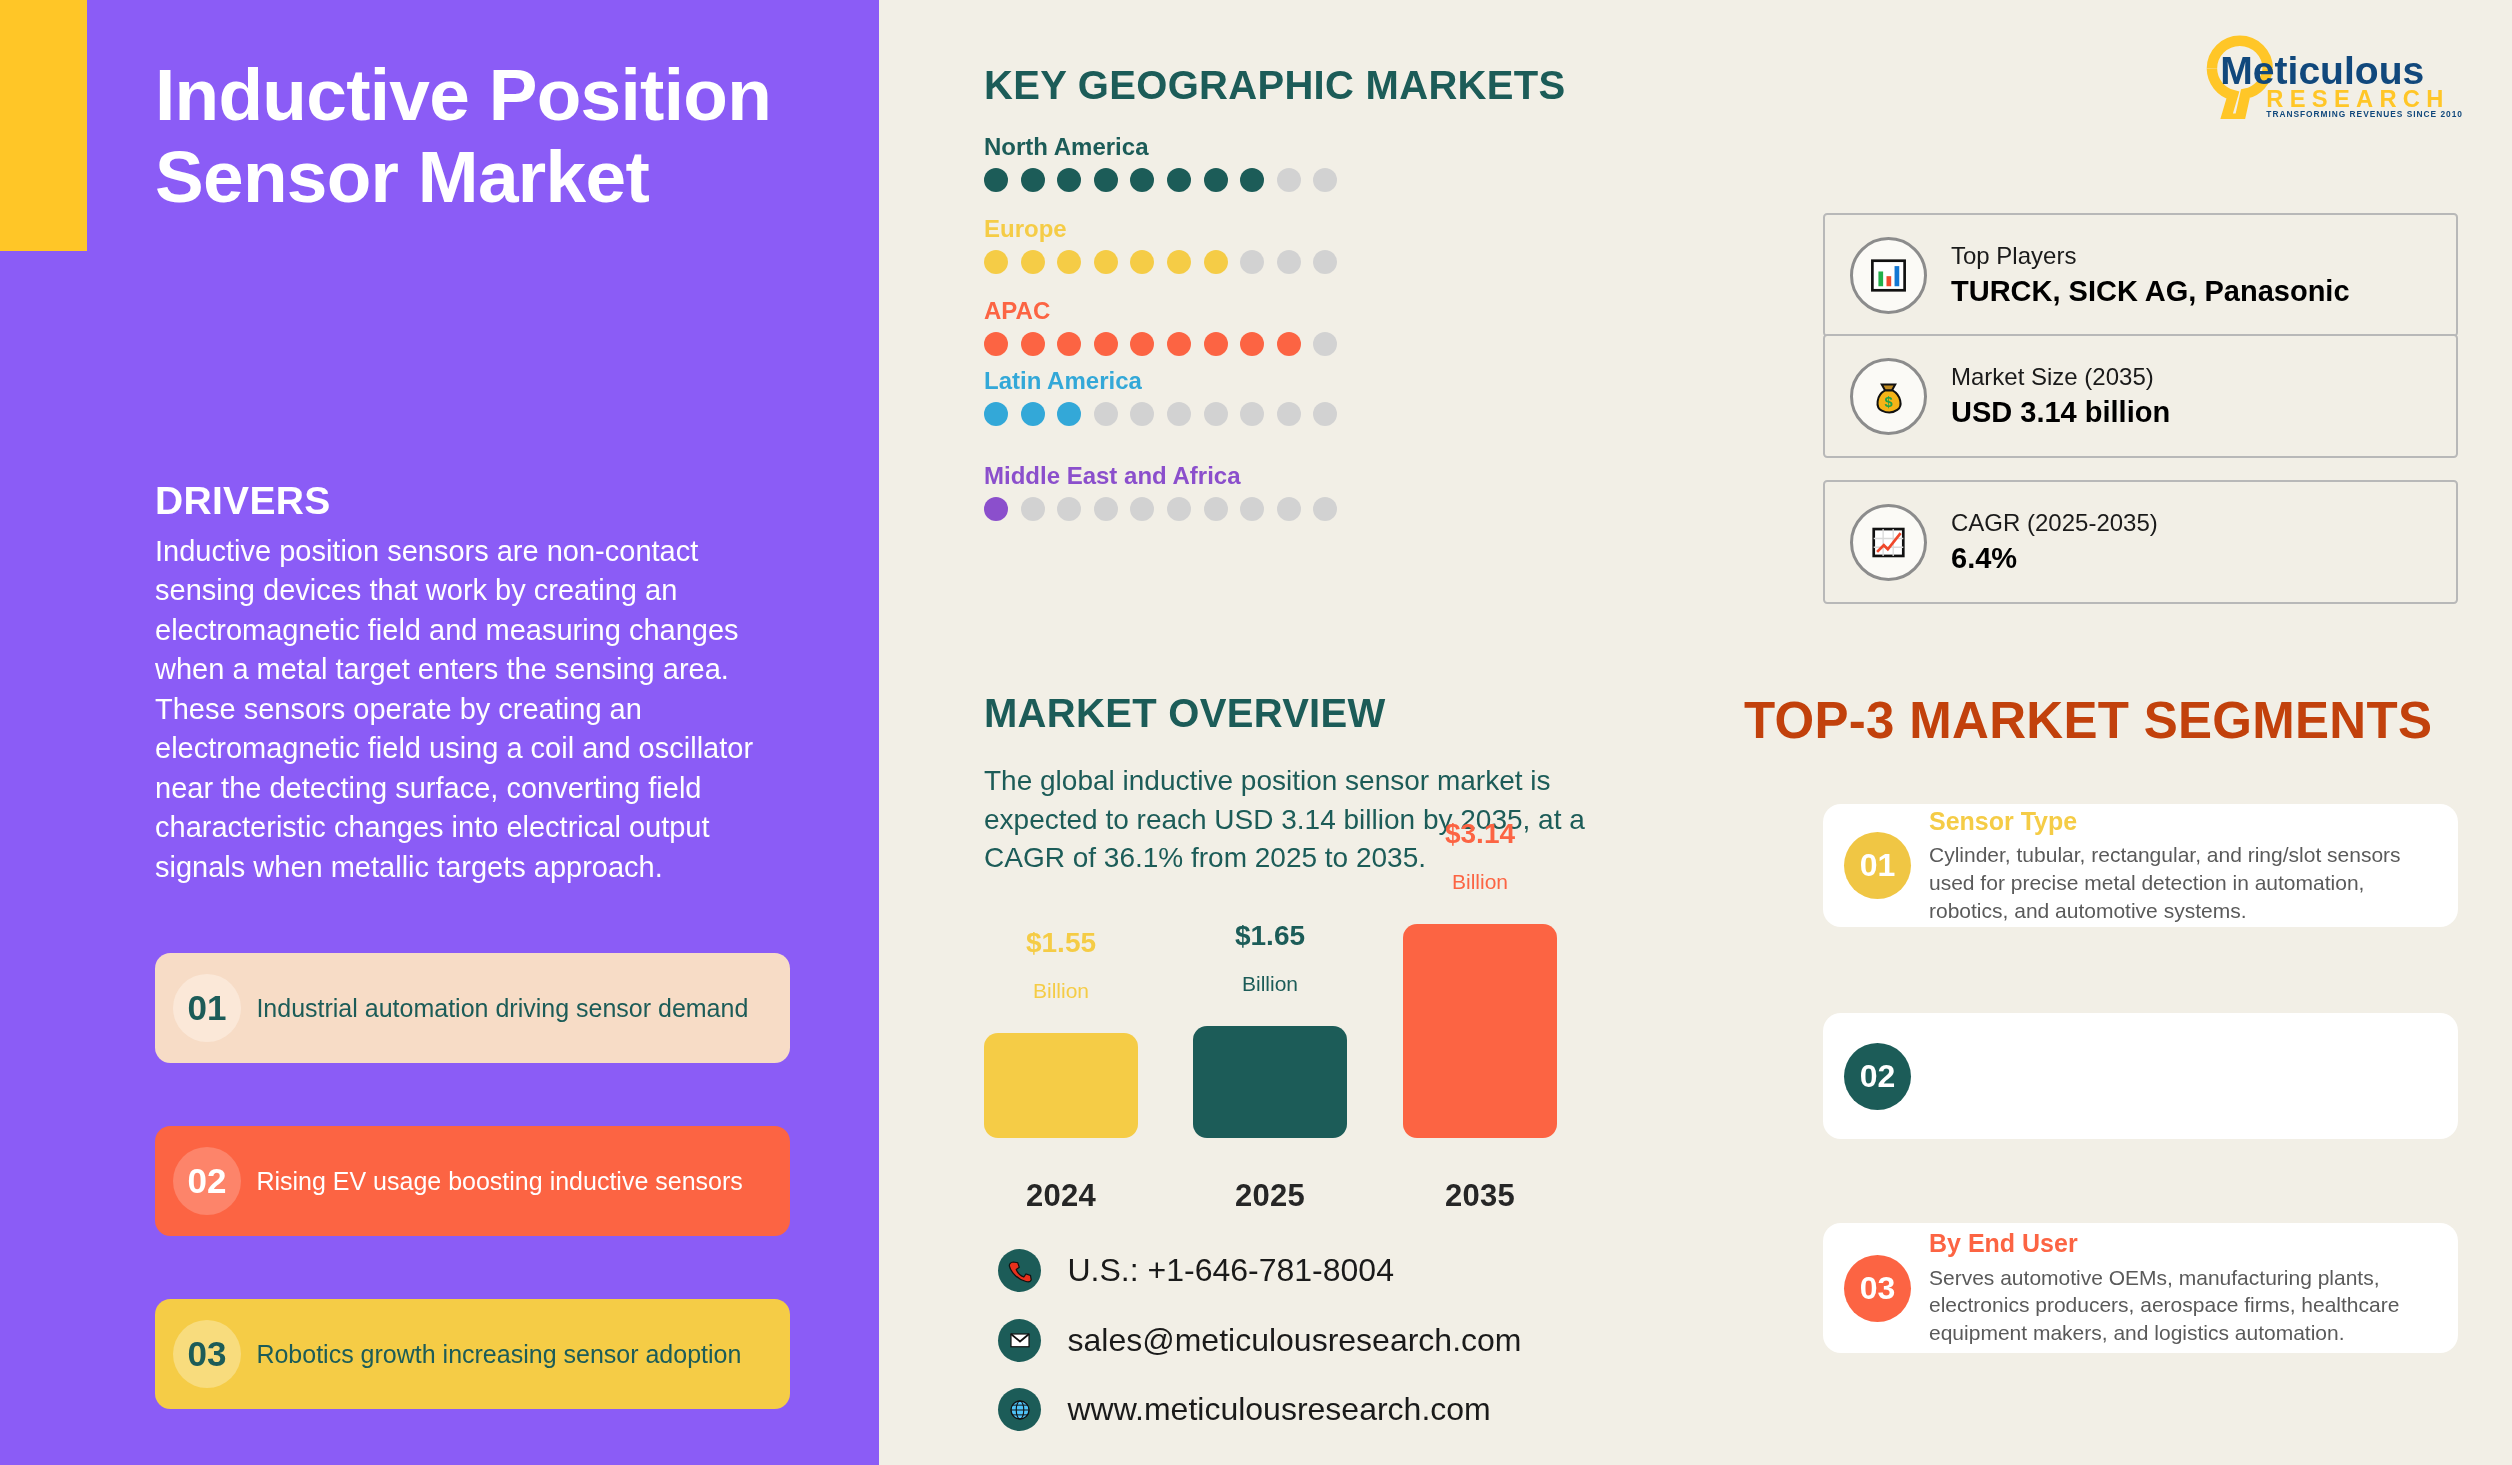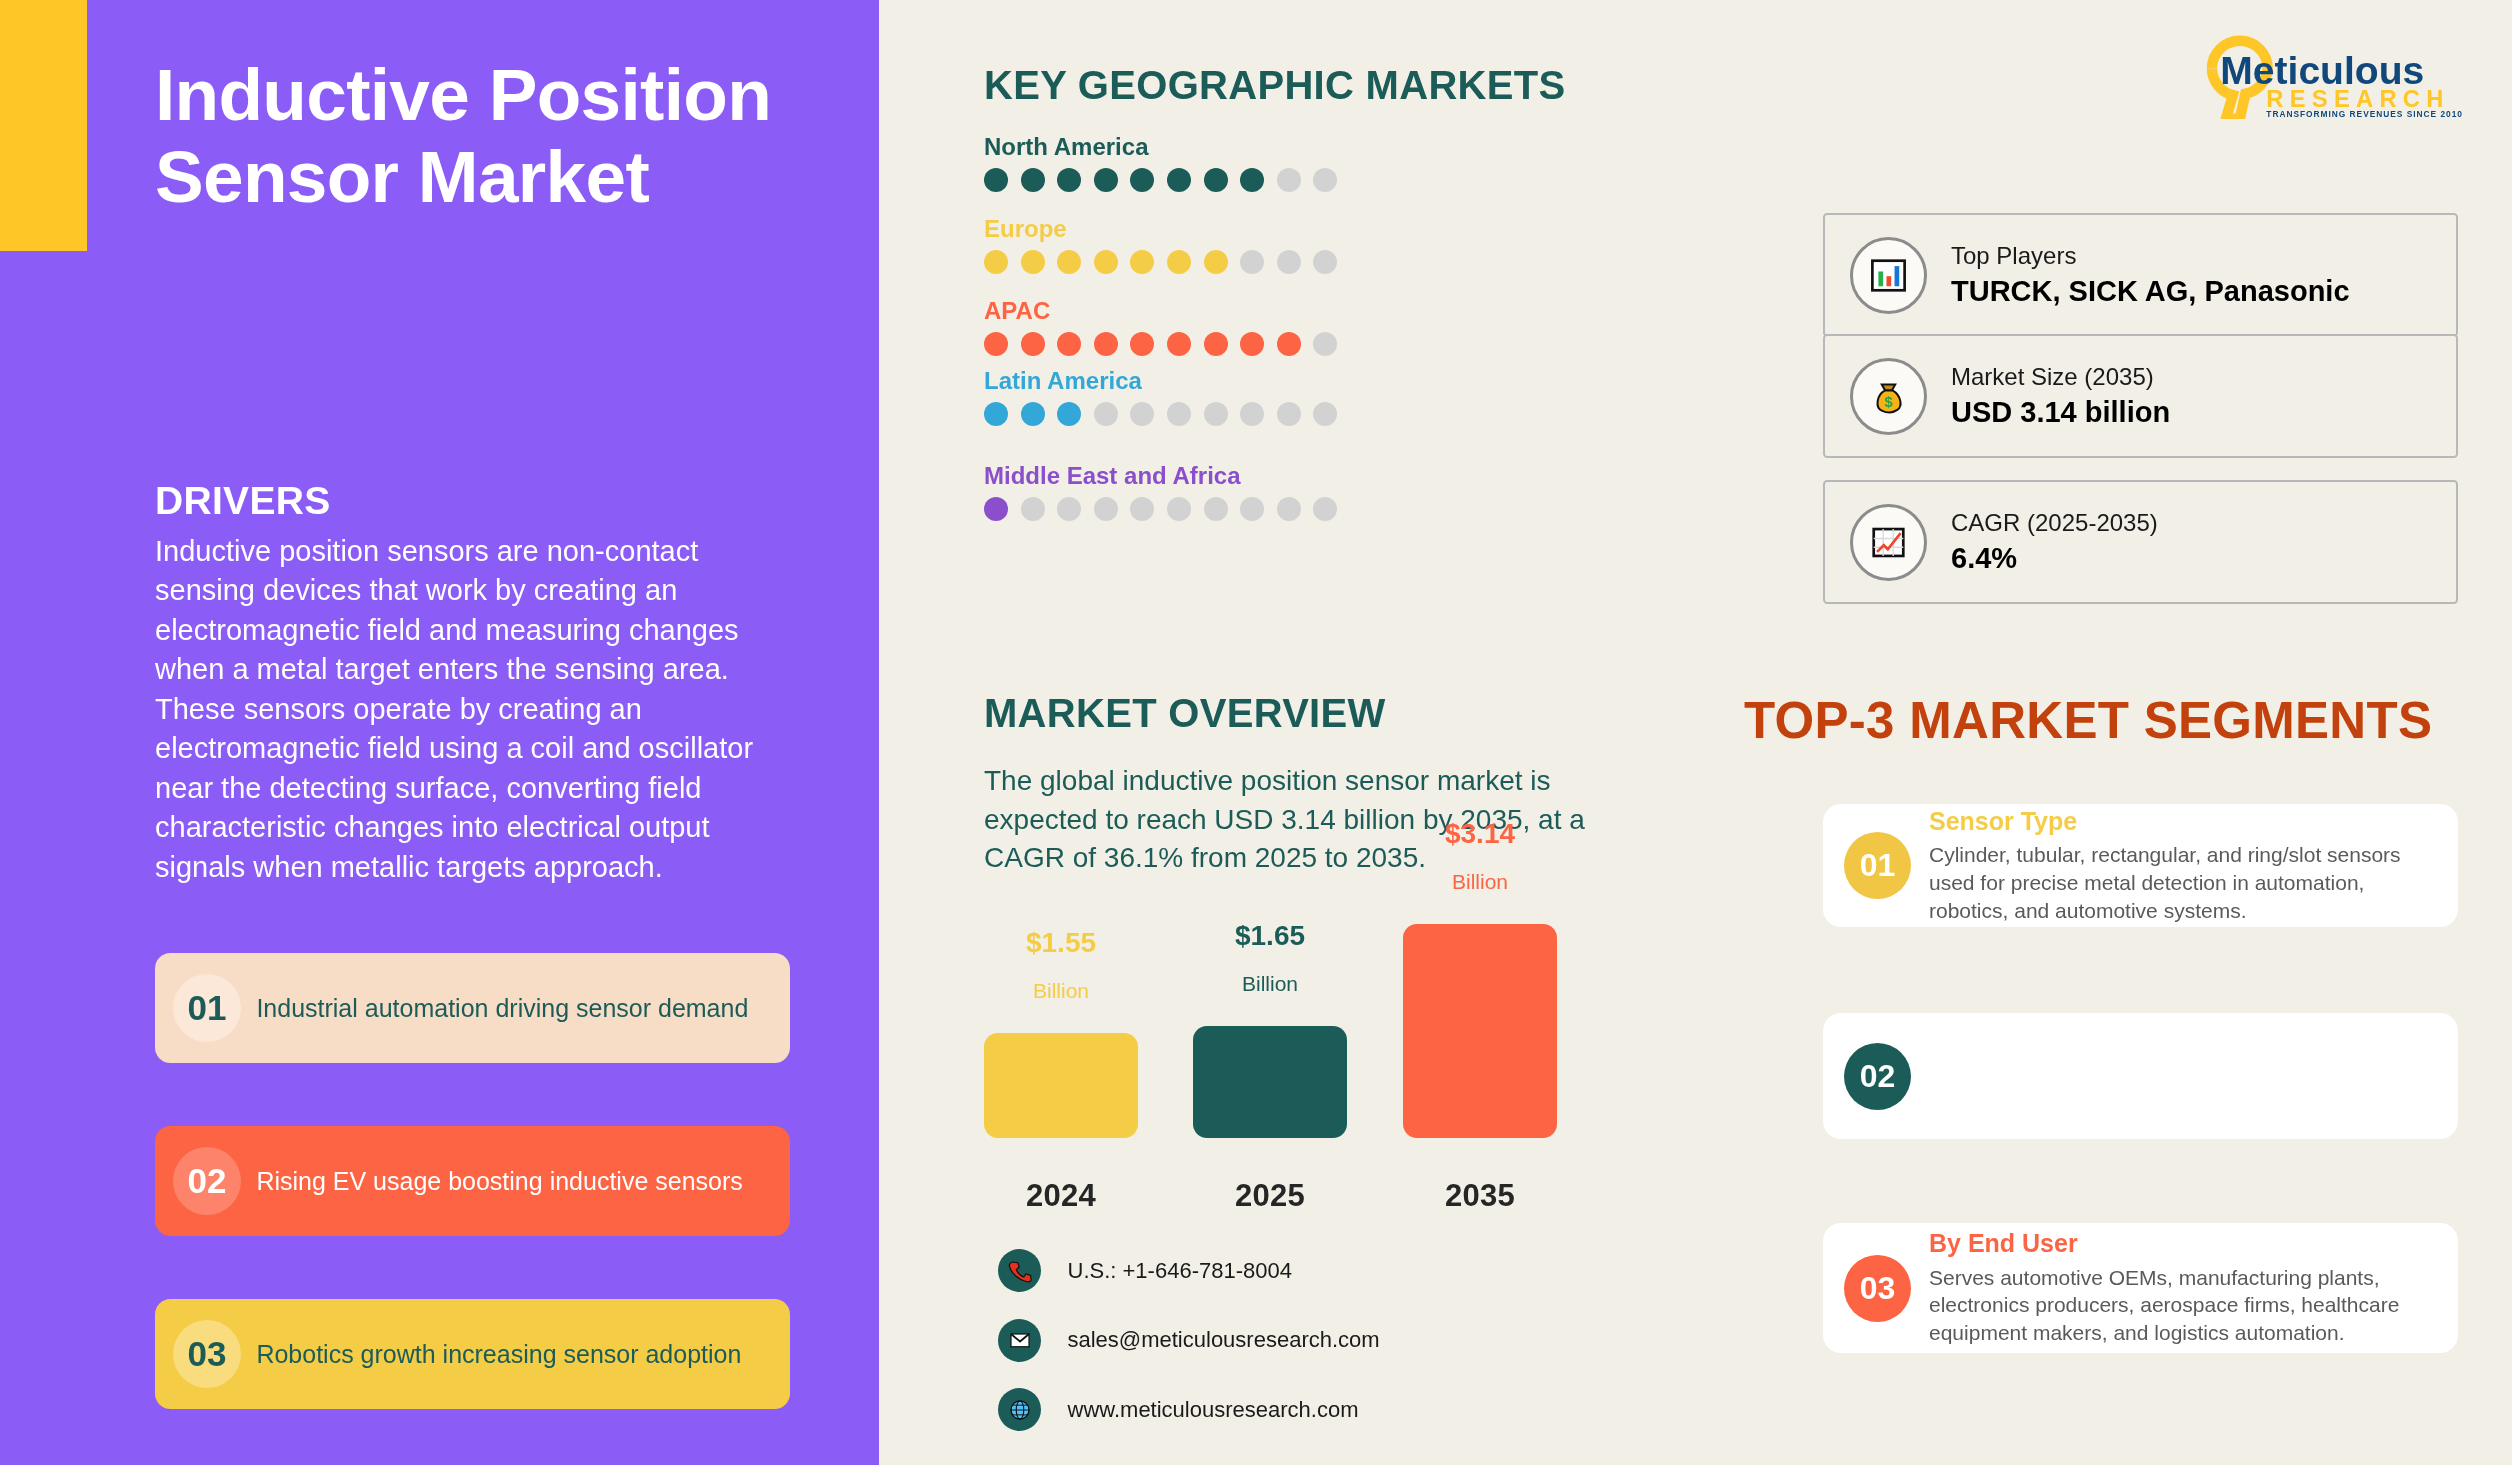--- a/index.html
+++ b/index.html
@@ -118,21 +118,21 @@
 
   
   #contact{ position:absolute; left:998px; top:1249px; }
   .contact-row{ display:flex; align-items:center; margin-bottom:26.5px; }
   .contact-icon{
     width:43px; height:43px; border-radius:50%;
     background:#1C5C58; flex:0 0 auto;
     display:flex; align-items:center; justify-content:center;
   }
   .contact-icon svg{ width:24px; height:24px; }
-  .contact-text{ margin-left:26.5px; font-size:22px; color:#1A1A1A; }
+  .contact-text{ margin-left:26.5px; font-size:32px; color:#1A1A1A; }
 
   
   #seg-title{
     position:absolute; left:1744px; top:691px;
     color:#c2410c; font-size:51px; font-weight:bold; letter-spacing:0.3px;
   }
   .seg-card{
     position:absolute; left:1823px; width:635px;
     background:#FFFFFF; border-radius:18px;
     display:flex; align-items:center; padding:18px 21px;

